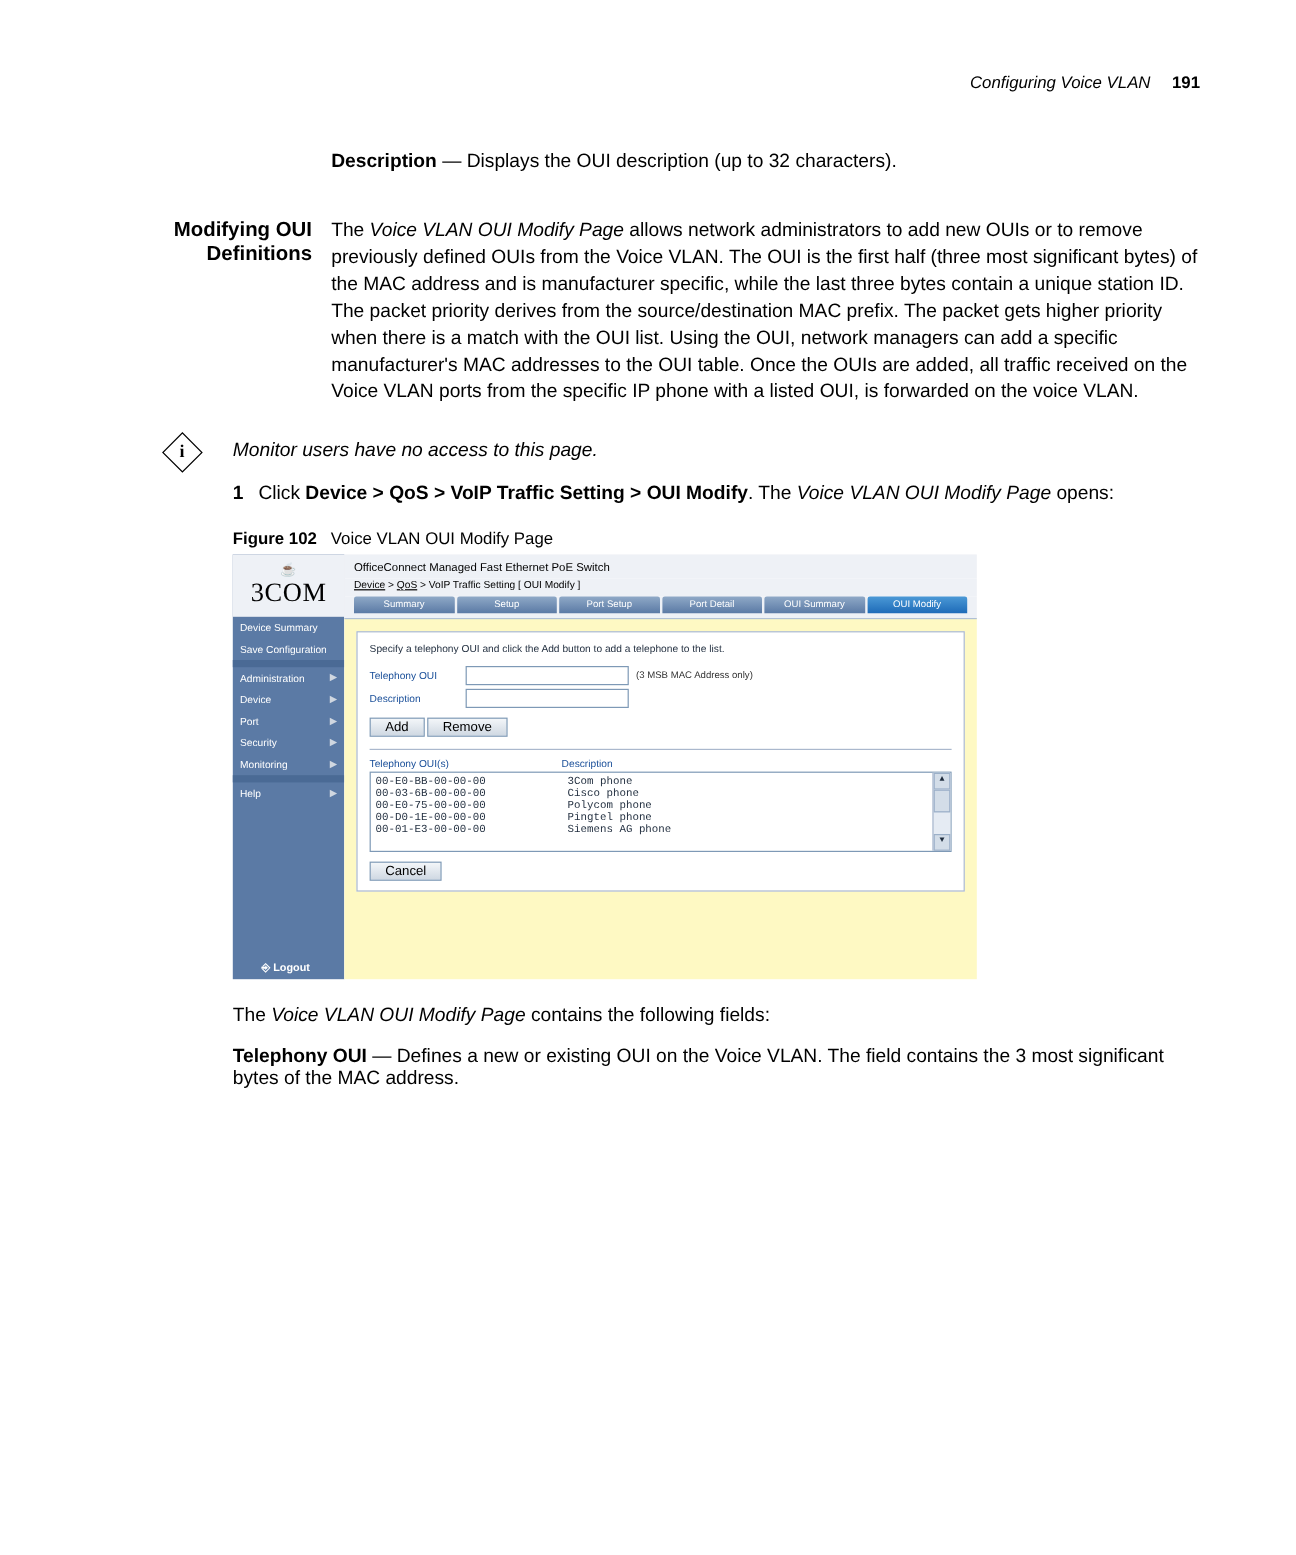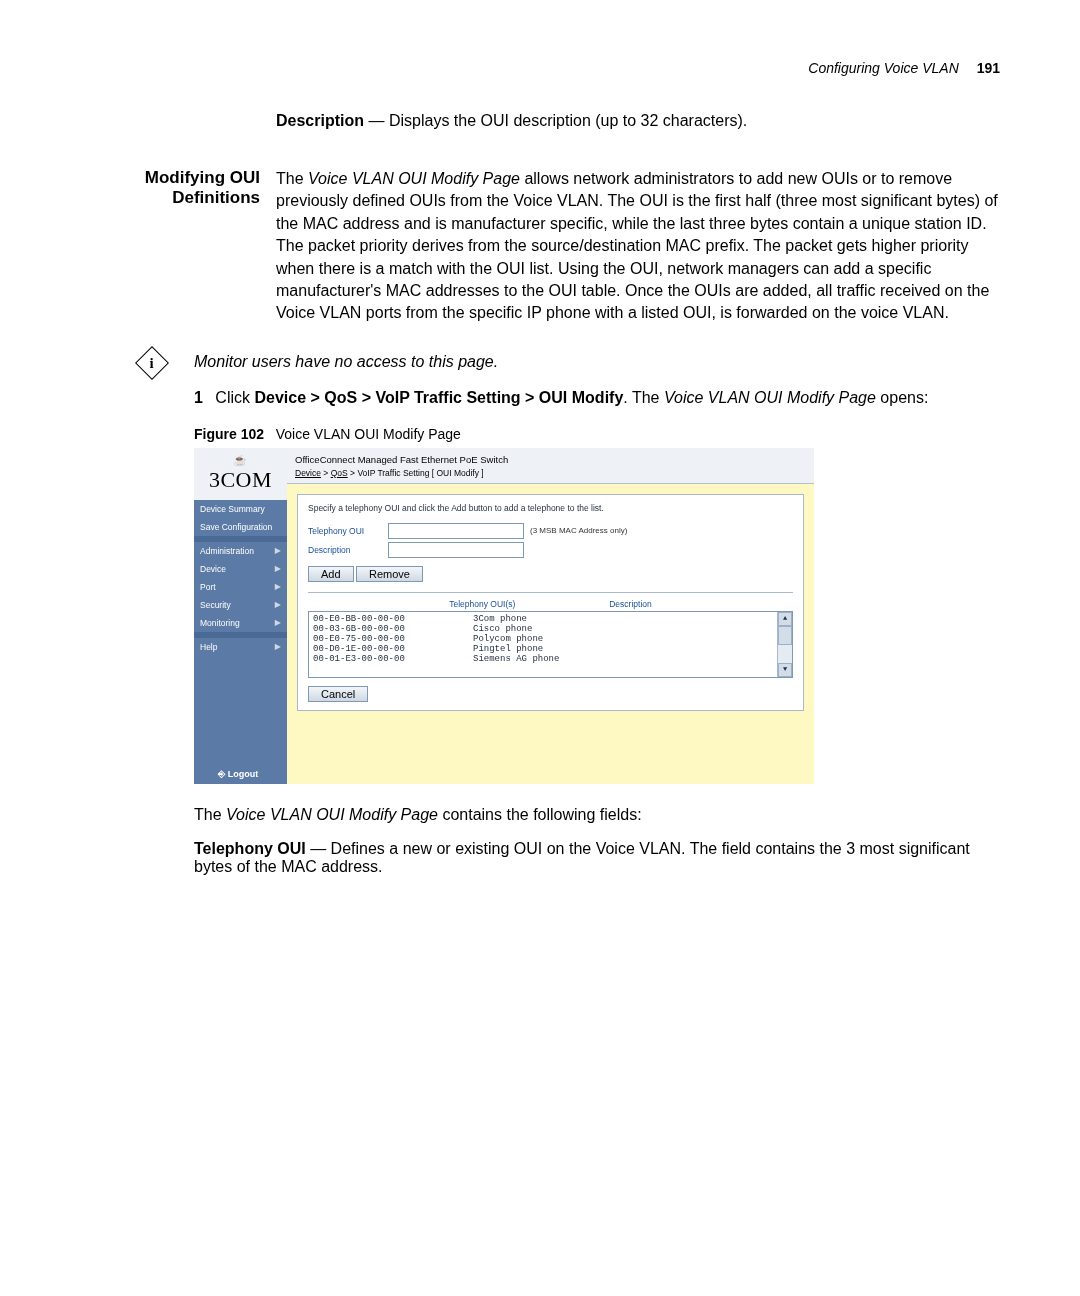--- a/index.html
+++ b/index.html
@@ -6,21 +6,21 @@
     font-family: Arial, Helvetica, sans-serif;
     font-size: 16px;
     color: #000;
     margin: 0;
     padding: 60px 80px 60px 80px;
     max-width: 920px;
   }
   .header-right {
     text-align: right;
     font-size: 14px;
-    margin-bottom: 36px;
+    margin-bottom: 50px;
   }
   .header-right .italic { font-style: italic; }
   .header-right .page { font-weight: bold; margin-left: 14px; }
   .two-col {
     display: flex;
     margin-bottom: 12px;
   }
   .left {
     width: 180px;
     flex-shrink: 0;
@@ -171,21 +171,21 @@
   }
   .form-row .small-note { margin-left: 6px; color: #333; font-size: 8px; }
   .btn {
     font-size: 11px;
     padding: 1px 12px;
     border: 1px solid #7e99b6;
     background: linear-gradient(#f3f6f9, #cfd8e2);
     cursor: pointer;
   }
   .divider { border-top: 1px solid #aab8cd; margin: 10px 0 6px 0; }
-  .col-heads { display: flex; color: #1a4f99; font-size: 8.5px; margin-bottom: 2px; justify-content: center; }
+  .col-heads { display: flex; color: #1a4f99; font-size: 8.5px; margin-bottom: 2px; }
   .col-heads div:first-child { width: 160px; }
   .listbox {
     height: 65px;
     border: 1px solid #7e99b6;
     background: #fff;
     font-family: "Courier New", monospace;
     font-size: 9px;
     display: flex;
     position: relative;
   }
@@ -300,20 +300,28 @@
           </div>
         <div class="logout-bar">⎆ <span>Logout</span></div>
       </div>
 
       <div class="main">
         <div class="head-text">OfficeConnect Managed Fast Ethernet PoE Switch</div>
         <div class="crumb">
           <span class="u">Device</span> &gt;
           <span class="u">QoS</span> &gt;
           <span>VoIP Traffic Setting [ OUI Modify ]</span>
+        </div>
+        <div class="tabrow">
+          <div class="tab">Summary</div>
+          <div class="tab">Setup</div>
+          <div class="tab">Port Setup</div>
+          <div class="tab">Port Detail</div>
+          <div class="tab">OUI Summary</div>
+          <div class="tab active">OUI Modify</div>
         </div>
 
         <div class="mainbody">
           <div class="whitebox">
             <div style="margin-bottom:10px;">Specify a telephony OUI and click the Add button to add a telephone to the list.</div>
 
             <div class="form-row">
               <span class="lbl">Telephony OUI</span>
               <input type="text" style="">
               <span class="small-note">(3 MSB MAC Address only)</span>

